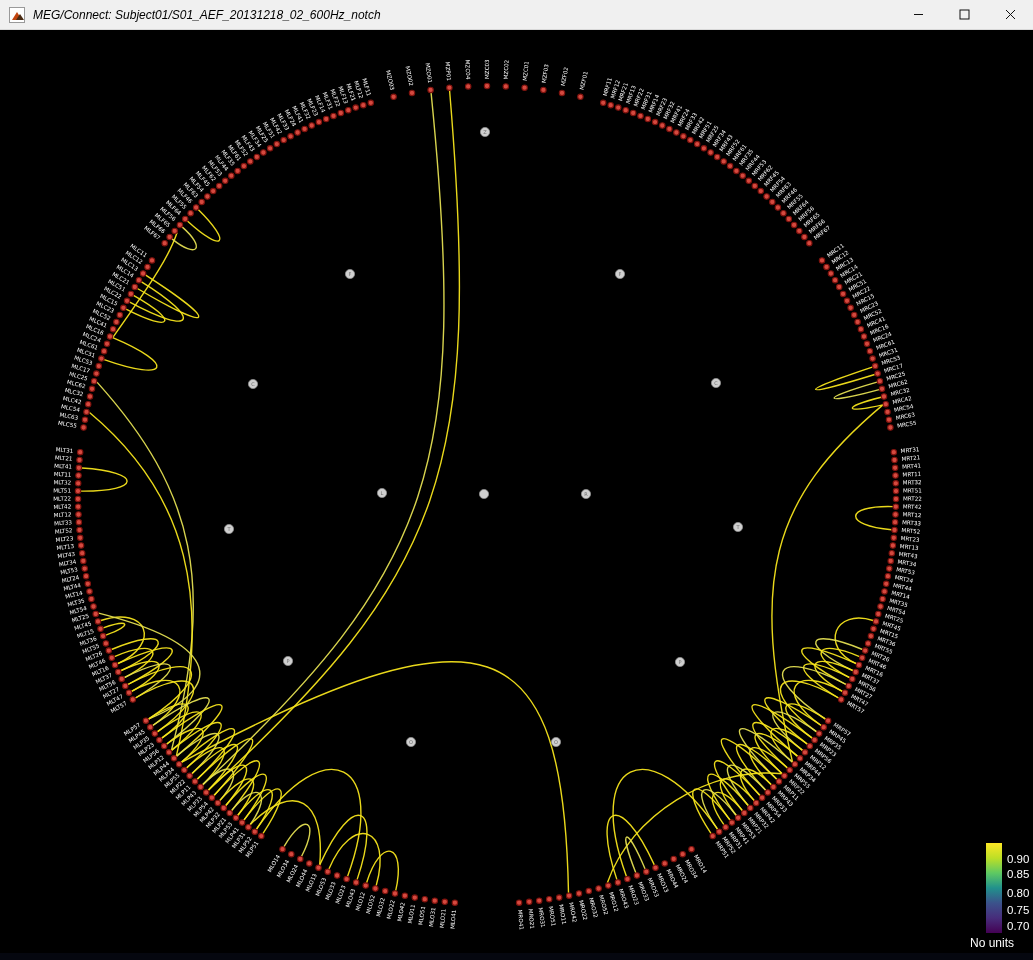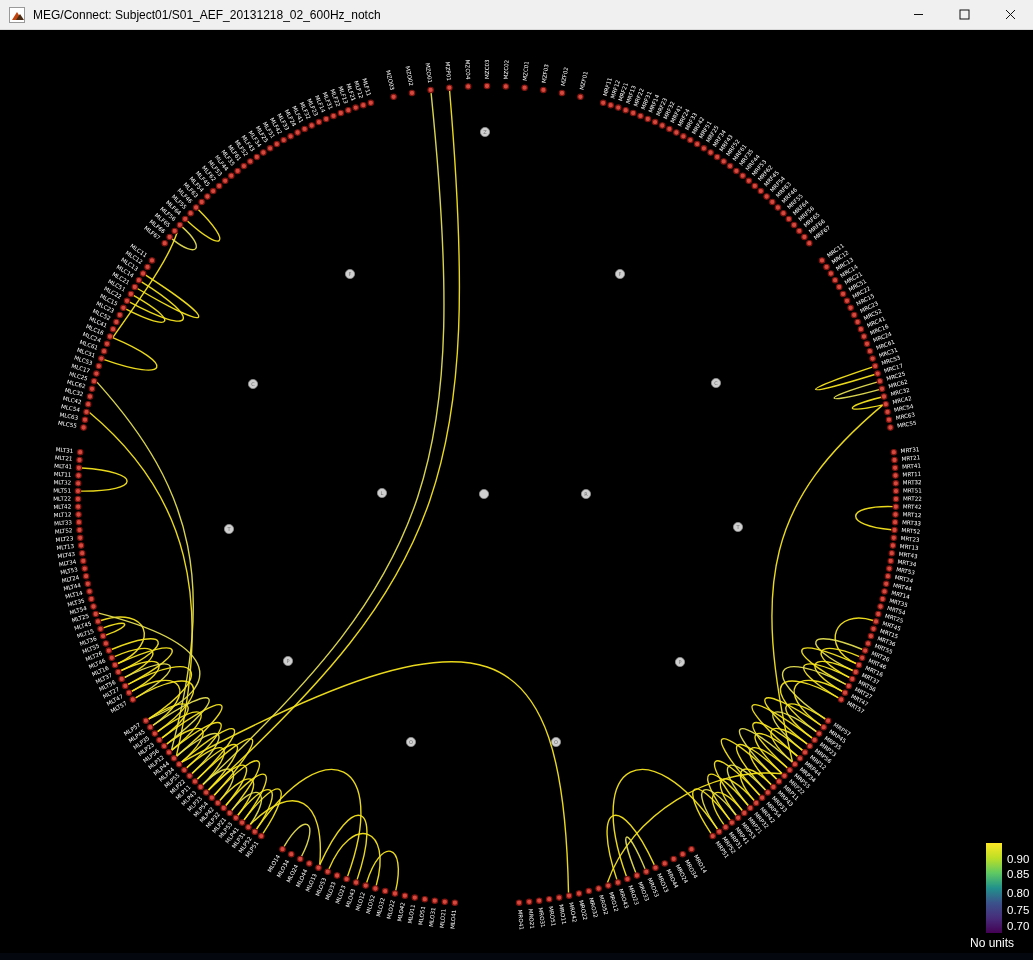--- a/index.html
+++ b/index.html
@@ -1,20 +1,20 @@
 <!DOCTYPE html>
 <html><head>
 <meta charset="utf-8">
 <style>
   html,body{margin:0;padding:0;background:#000;}
   body{width:1033px;height:960px;position:relative;overflow:hidden;
        font-family:"Liberation Sans", sans-serif;}
   
   .titlebar{position:absolute;top:0;left:0;width:1033px;height:30px;
-    background:#f0f0f0;display:flex;align-items:center;border-bottom:1px solid #d8d8d8;box-sizing:border-box;}
+    background:#f0f0f0;display:flex;align-items:center;border-bottom:1px solid #d8d8d8;box-sizing:border-box;font-style:italic;}
   .app-icon{width:16px;height:16px;margin:0 8px 0 9px;position:relative;
     background:#fff;border:1px solid #9a9a9a;box-sizing:border-box;}
   .app-icon .peak{position:absolute;left:2px;top:4px;width:0;height:0;
     border-left:5px solid transparent;border-right:5px solid transparent;border-bottom:8px solid #c1440e;}
   .app-icon .peak2{position:absolute;left:6px;top:6px;width:0;height:0;
     border-left:4px solid transparent;border-right:4px solid transparent;border-bottom:6px solid #4a2c14;}
   .title-text{font-size:12px;color:#000;white-space:nowrap;}
   .win-controls{margin-left:auto;display:flex;height:30px;}
   .win-btn{width:46px;height:30px;display:flex;align-items:center;justify-content:center;
     font-size:13px;color:#111;cursor:default;}

